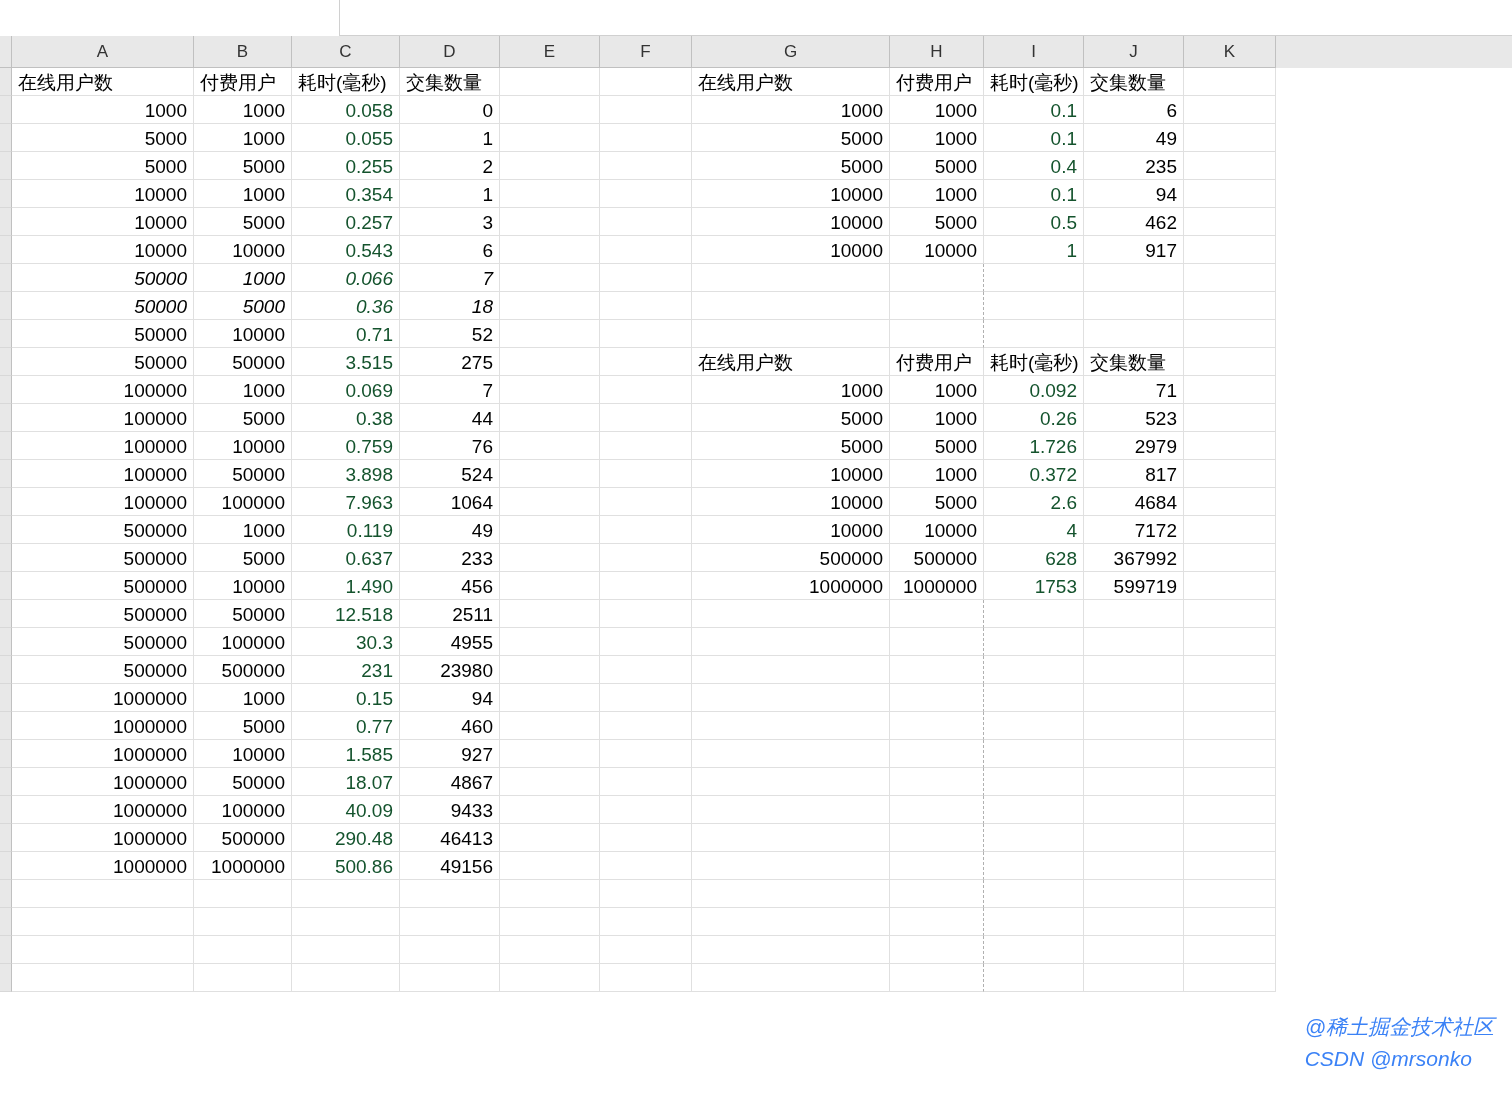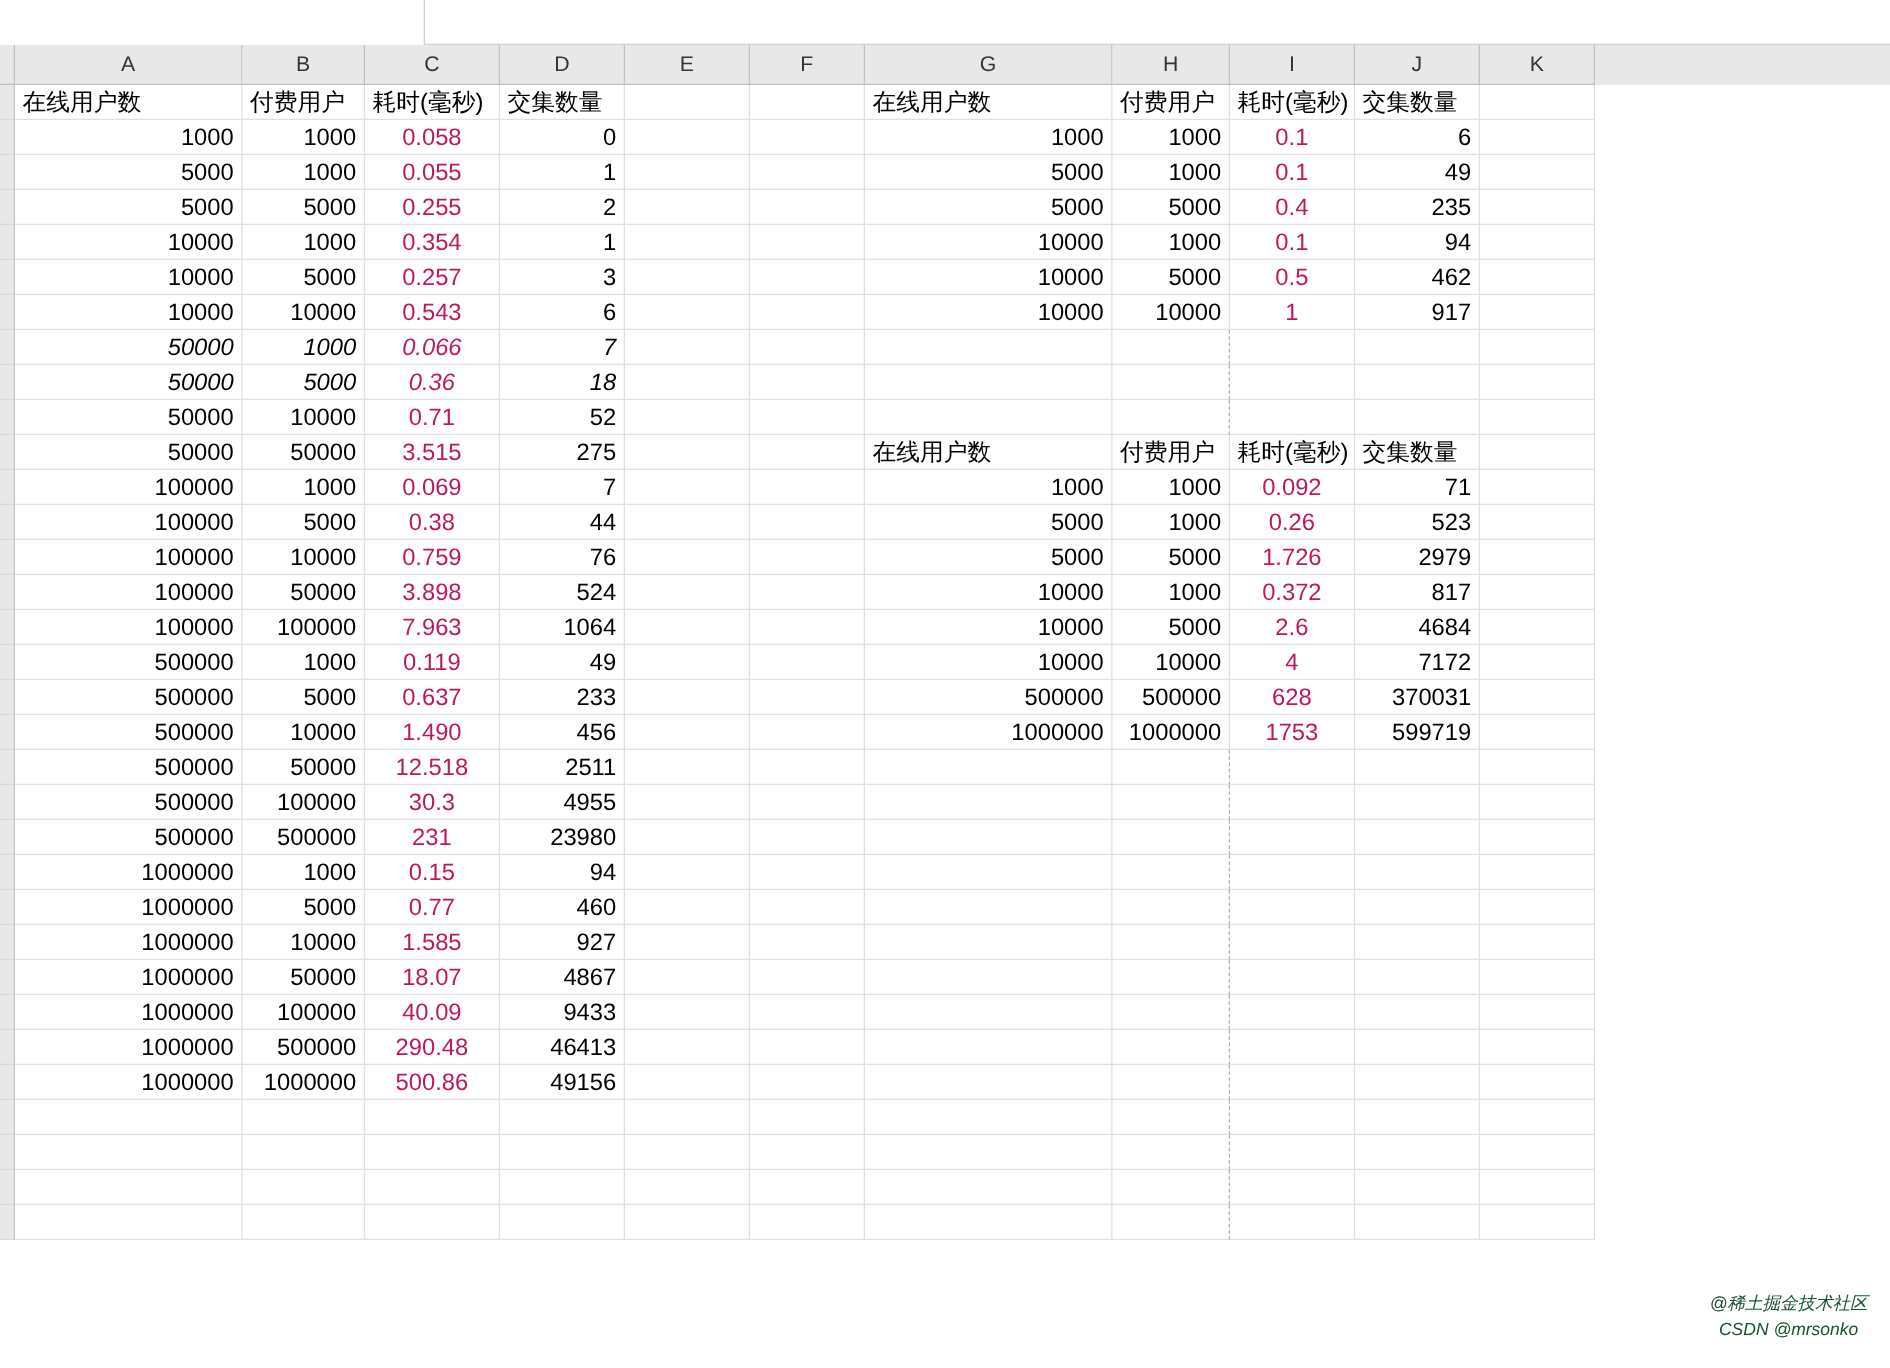--- a/index.html
+++ b/index.html
@@ -72,30 +72,30 @@
     .w-d { width: 100px; }
     .w-e { width: 100px; }
     .w-f { width: 92px; }
     .w-g { width: 198px; }
     .w-h { width: 94px; }
     .w-i { width: 100px; }
     .w-j { width: 100px; }
     .w-k { width: 92px; }
     .ta-r { text-align: right; }
     .ta-l { text-align: left; }
-    .red { color: #be185d; text-align: center; }
+    .red { color: #14532d; }
     .italic { font-style: italic; }
     .dash-r { border-right: 1px dashed #b0b0b0; }
     .watermark {
       position: absolute;
       right: 18px;
       bottom: 20px;
-      text-align: center;
-      color: #14532d;
-      font-size: 14px;
+      text-align: left;
+      color: #3b82f6;
+      font-size: 21px;
       line-height: 1.5;
       font-style: italic;
     }
   </style>
 </head>
 <body>
 
 <div class="formula-bar">
   <div class="name-box"></div>
 </div>
@@ -358,21 +358,21 @@
       <div class="row-header"></div>
       <div class="cell w-a ta-r">500000</div>
       <div class="cell w-b ta-r">5000</div>
       <div class="cell w-c ta-r red">0.637</div>
       <div class="cell w-d ta-r">233</div>
       <div class="cell w-e"></div>
       <div class="cell w-f"></div>
       <div class="cell w-g ta-r">500000</div>
       <div class="cell w-h ta-r">500000</div>
       <div class="cell w-i ta-r red">628</div>
-      <div class="cell w-j ta-r">370031</div>
+      <div class="cell w-j ta-r">367992</div>
       <div class="cell w-k"></div>
     </div>
     <div class="row">
       <div class="row-header"></div>
       <div class="cell w-a ta-r">500000</div>
       <div class="cell w-b ta-r">10000</div>
       <div class="cell w-c ta-r red">1.490</div>
       <div class="cell w-d ta-r">456</div>
       <div class="cell w-e"></div>
       <div class="cell w-f"></div>

